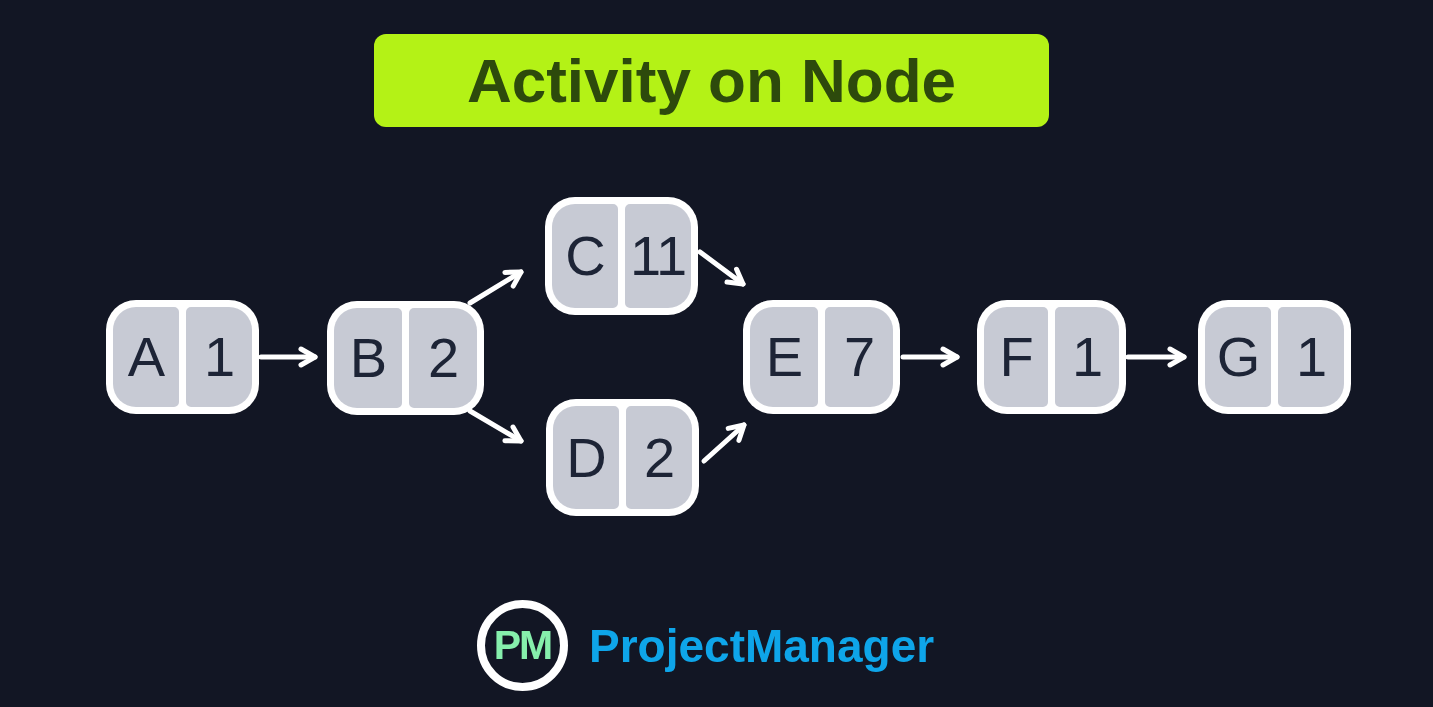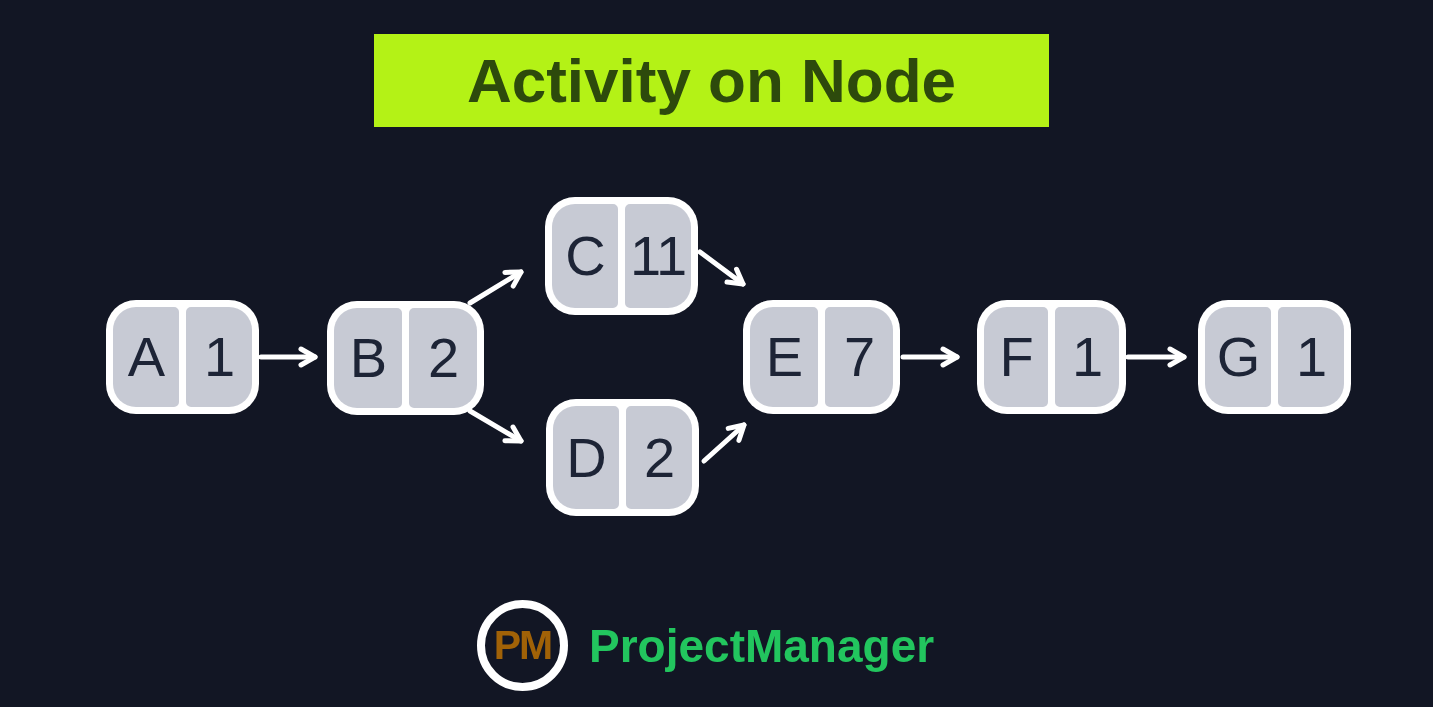--- a/index.html
+++ b/index.html
@@ -19,20 +19,21 @@
   .banner {
     position: absolute;
     left: 374px;
     top: 34px;
     width: 675px;
     height: 93px;
     background: var(--banner-bg, #b4f216);
     display: flex;
     align-items: center;
     justify-content: center;
+    border-radius: 12px;
   }
   .banner-text {
     color: var(--banner-fg, #2d4a0c);
     font-size: 62px;
     font-weight: 700;
     line-height: 1;
     letter-spacing: 0px;
     white-space: nowrap;
   }
 
@@ -92,28 +93,28 @@
     box-sizing: border-box;
     width: 91px;
     height: 91px;
     border: 8px solid #ffffff;
     border-radius: 50%;
     display: flex;
     align-items: center;
     justify-content: center;
   }
   .pm-monogram {
-    color: #a16207;
+    color: #86efac;
     font-size: 41px;
     font-weight: 700;
     letter-spacing: -2px;
     line-height: 1;
   }
   .brand-text {
-    color: #22c55e;
+    color: #0ea5e9;
     font-size: 46px;
     font-weight: 700;
     letter-spacing: 0px;
     line-height: 1;
     white-space: nowrap;
   }
 </style>
 </head>
 <body>
 

